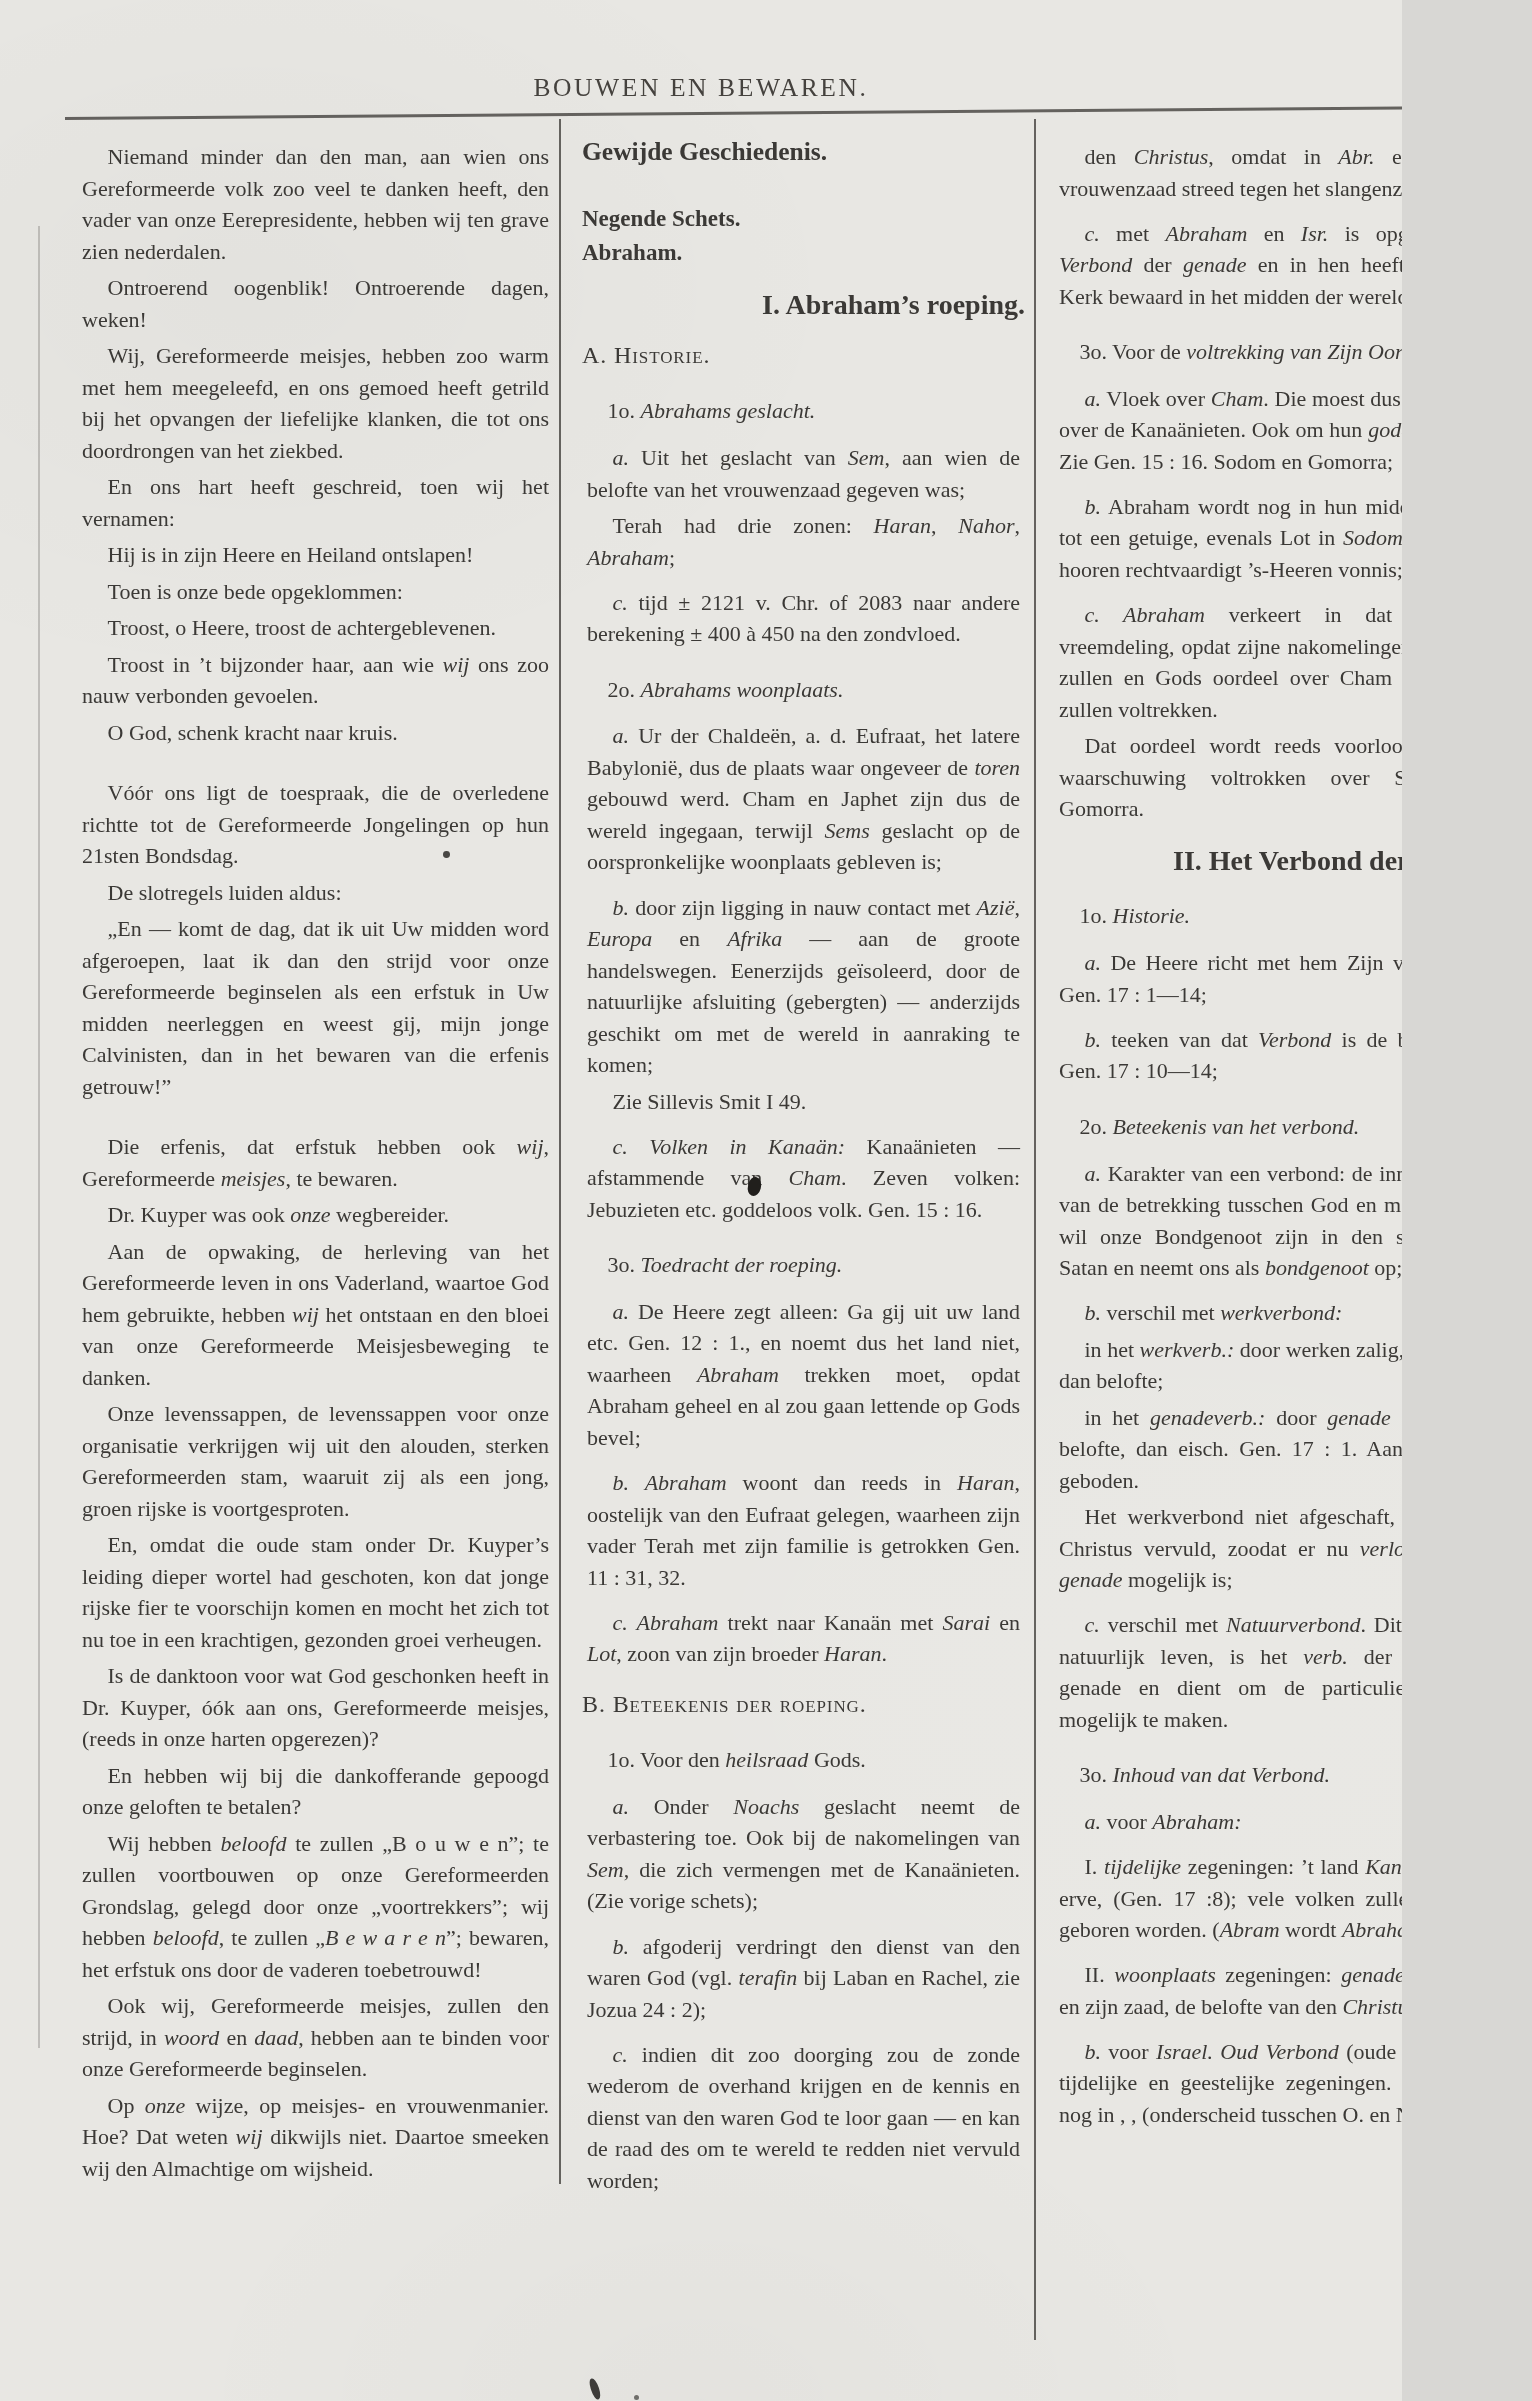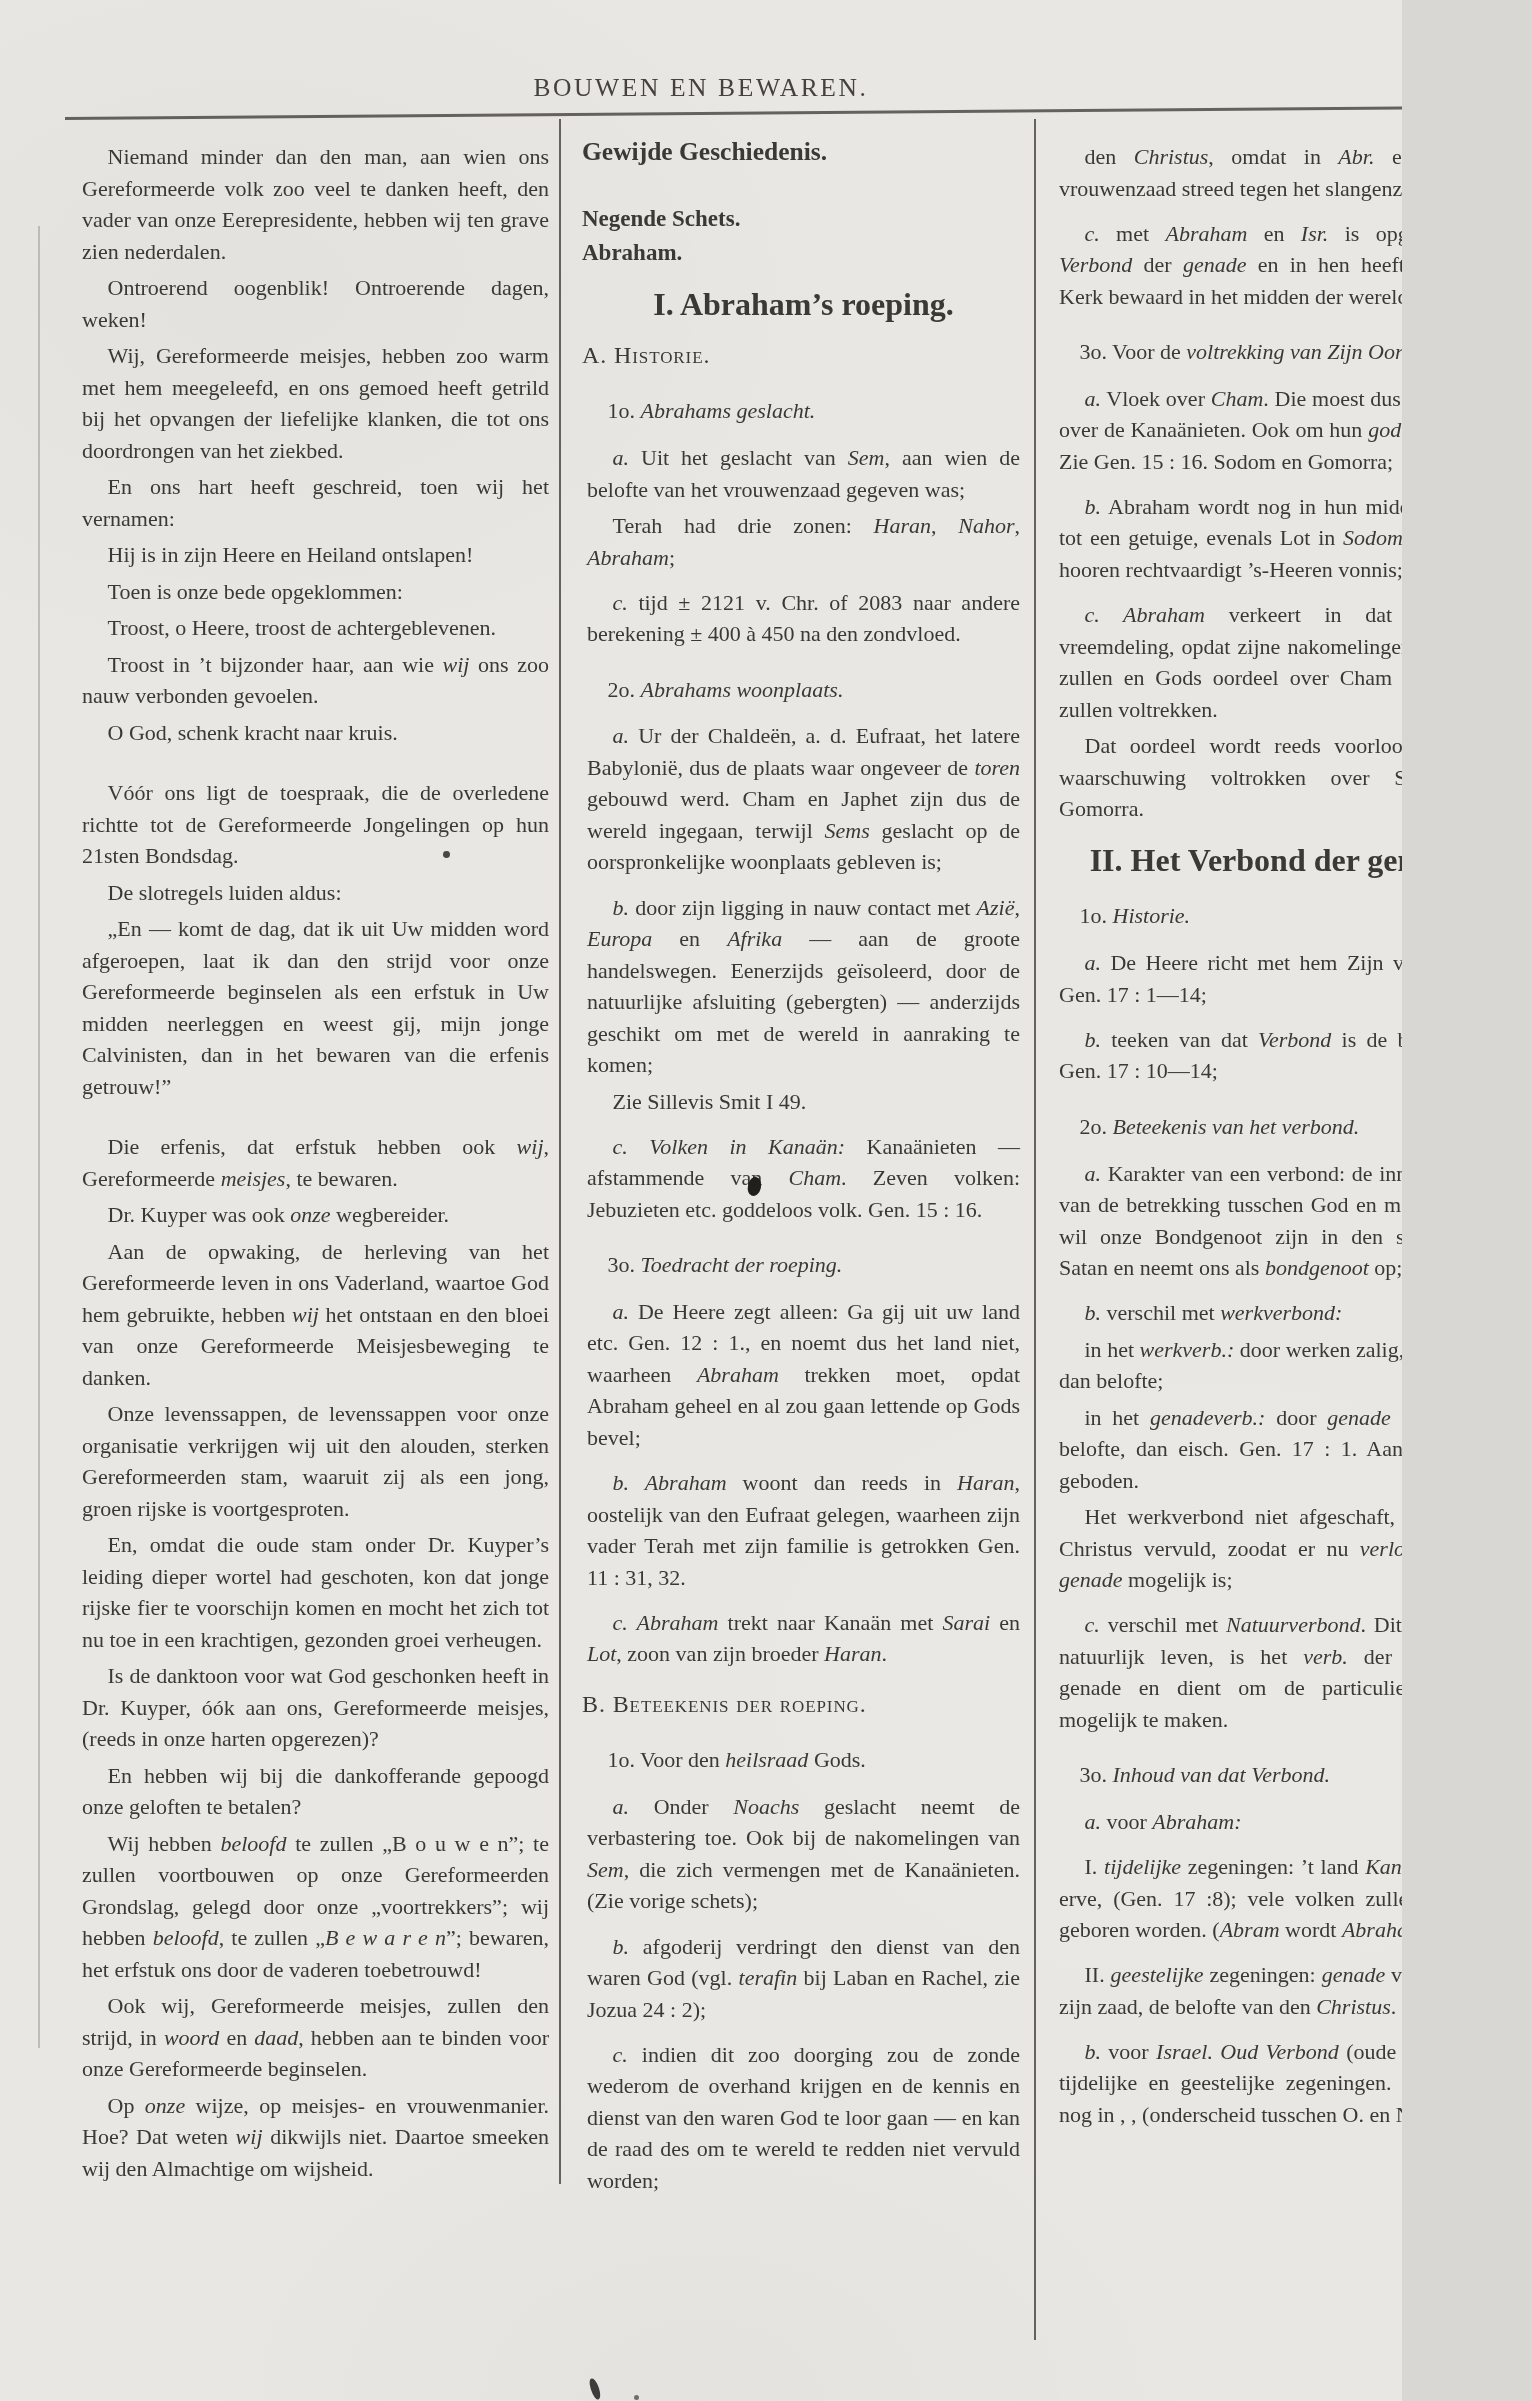--- a/index.html
+++ b/index.html
@@ -32,21 +32,21 @@
   .col{position:absolute;top:136px;text-align:justify;font-size:22px;line-height:31.5px;}
   .col1{left:77px;width:477px;}
   .col2{left:582px;width:443px;}
   .col3{left:1054px;width:453px;}
 
   .col p{margin:5px;text-indent:25.5px;}
   .space-before{margin-top:29px !important;}
   .item{margin-top:13.6px !important;}
   .h1{font-weight:bold;font-size:25.5px;margin:0 0 35px;text-align:left;}
   .h2{font-weight:bold;font-size:23px;margin:0 0 3.4px;text-align:left;}
-  .h3{font-weight:bold;font-size:32px;margin:20.4px 0 15.3px;text-align:center;}
+  .h3{font-weight:bold;font-size:28px;margin:20.4px 0 15.3px;text-align:right;}
   .sc{font-variant:small-caps;letter-spacing:0.9px;font-size:24px;margin:19px 0 12px;text-align:left;}
   .sub{margin:24px 0 15.3px;text-align:left;text-indent:25.5px;}
   em{font-style:italic;}
 
   .ink-blot{position:absolute;background:#211f1c;border-radius:46% 54% 50% 50%;}
   .blot-a{left:748px;top:1177px;width:12.8px;height:19px;transform:rotate(14deg);}
   .blot-b{left:591px;top:2378px;width:7.7px;height:22px;transform:rotate(-18deg);opacity:.85;}
   .speck-a{left:443px;top:851px;width:6.8px;height:6.8px;border-radius:50%;opacity:.8;}
   .speck-b{left:634px;top:2395px;width:5.1px;height:5.1px;border-radius:50%;opacity:.6;}
 </style>
@@ -123,21 +123,21 @@
       <div class="sub">2o. <em>Beteekenis van het verbond.</em></div>
       <p class=" item"><em>a.</em> Karakter van een verbond: de innigste vorm van de betrekking tusschen God en mensch. God wil onze Bondgenoot zijn in den strijd tegen Satan en neemt ons als <em>bondgenoot</em> op;</p>
       <p class=" item"><em>b.</em> verschil met <em>werkverbond:</em></p>
       <p class="">in het <em>werkverb.:</em> door werken zalig, eerst <em>eisch</em> dan belofte;</p>
       <p class="">in het <em>genadeverb.:</em> door <em>genade</em> zalig, eerst belofte, dan eisch. Gen. 17 : 1. Aanhef der 10 geboden.</p>
       <p class="">Het werkverbond niet afgeschaft, maar door Christus vervuld, zoodat er nu <em>verlossing</em> door <em>genade</em> mogelijk is;</p>
       <p class=" item"><em>c.</em> verschil met <em>Natuurverbond</em>. Dit betreft het natuurlijk leven, is het <em>verb.</em> der algemeene genade en dient om de particuliere genade mogelijk te maken.</p>
       <div class="sub">3o. <em>Inhoud van dat Verbond.</em></div>
       <p class=" item"><em>a.</em> voor <em>Abraham:</em></p>
       <p class=" item">I. <em>tijdelijke</em> zegeningen: ’t land <em>Kanaän</em> tot een erve, (Gen. 17 :8); vele volken zullen uit hem geboren worden. (<em>Abram</em> wordt <em>Abraham</em>);</p>
-      <p class=" item">II. <em>geestelijke</em> zegeningen: <em>genade</em> voor hem en zijn zaad, de belofte van den <em>Christus</em>.</p>
+      <p class=" item">II. <em>woonplaats</em> zegeningen: <em>genade</em> voor hem en zijn zaad, de belofte van den <em>Christus</em>.</p>
       <p class=" item"><em>b.</em> voor <em>Israel. Oud Verbond</em> (oude bedeeling), tijdelijke en geestelijke zegeningen. De genade nog in , ,  (onderscheid tusschen O. en N. T.);</p>
     </div>
 
   <div class="page-edge"></div>
   <div class="ink-blot blot-a"></div>
   <div class="ink-blot blot-b"></div>
   <div class="ink-blot speck-a"></div>
   <div class="ink-blot speck-b"></div>
 </div>
 

